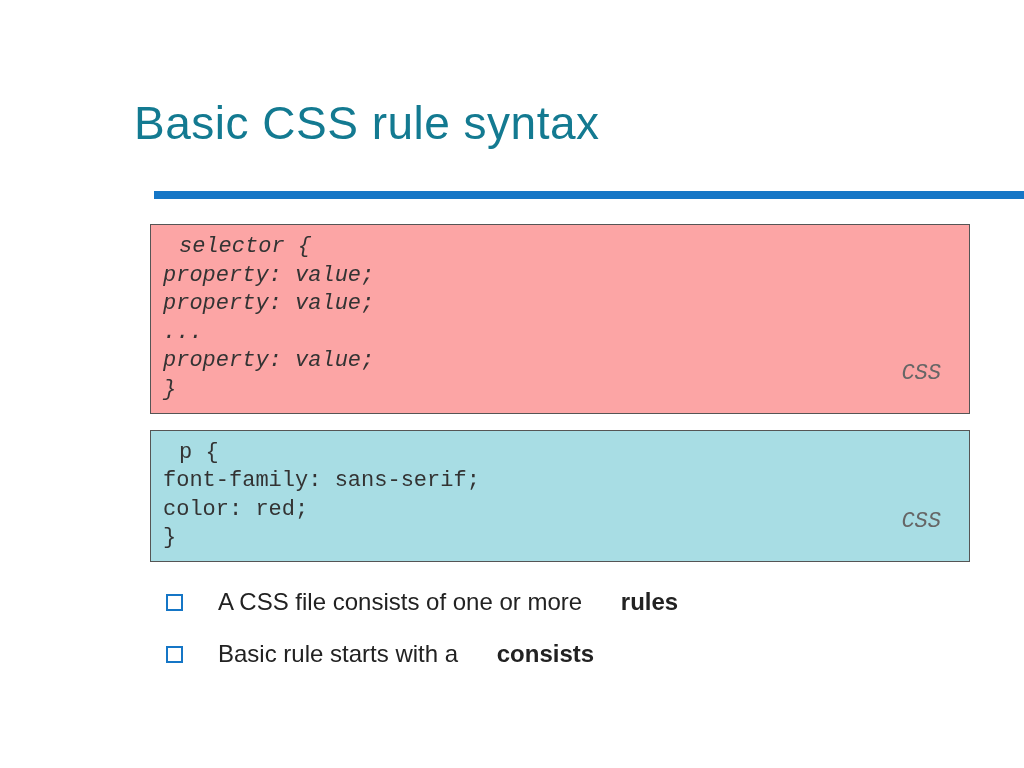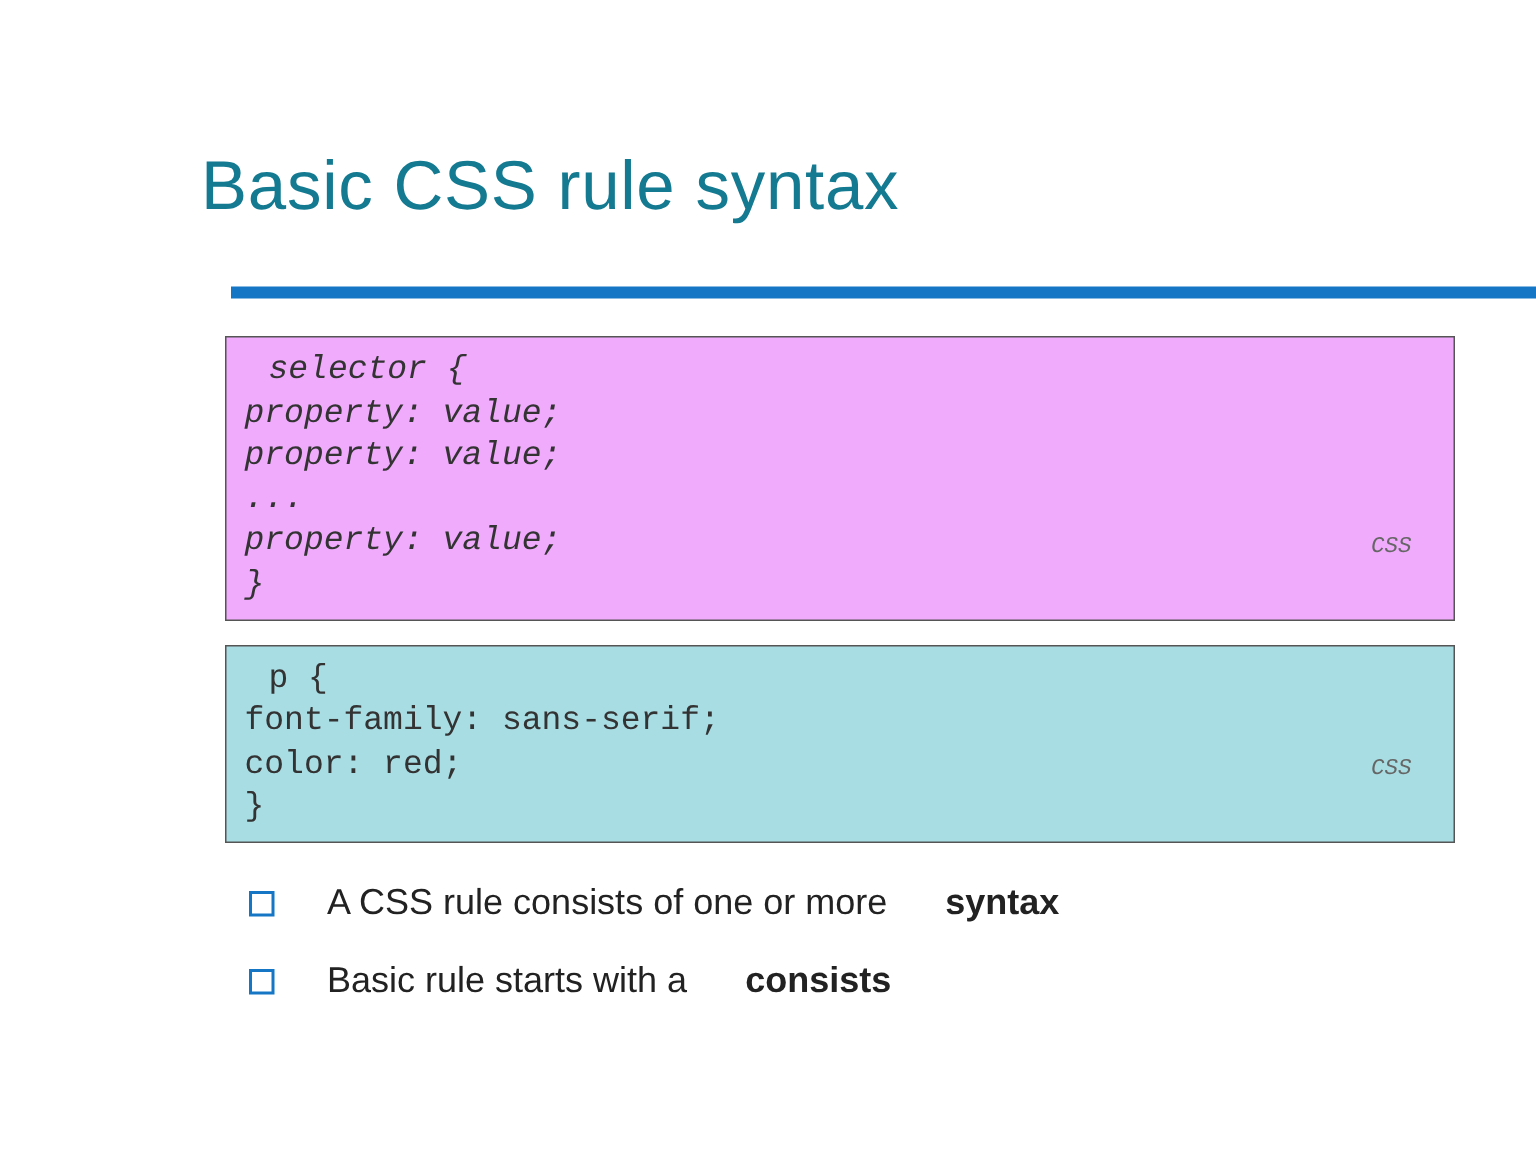--- a/index.html
+++ b/index.html
@@ -46,33 +46,33 @@
     padding: 8px 12px;
     font-family: "Courier New", Courier, monospace;
     font-size: 22px;
     line-height: 1.3;
     color: #333;
     position: relative;
     margin-bottom: 10px;
     white-space: pre;
   }
   .codebox.gray {
-    background: #f0abfc;
+    background: #fca5a5;
     font-style: italic;
   }
   .codebox.cyan {
     background: #a8dde4;
   }
   .codelabel {
     position: absolute;
     right: 12px;
-    bottom: 22px;
+    bottom: 8px;
     font-style: italic;
     color: #666;
-    font-size: 15px;
+    font-size: 22px;
   }
   ul.bullets {
     list-style: none;
     margin-top: 24px;
   }
   ul.bullets > li {
     position: relative;
     padding-left: 36px;
     font-size: 24px;
     color: #222;
@@ -132,21 +132,21 @@
 property: value;
 }</span><span class="codelabel">CSS</span></div>
 
     <div class="codebox cyan"><span>p {
 font-family: sans-serif;
 color: red;
 }</span><span class="codelabel">CSS</span></div>
 
     <ul class="bullets">
       <li>
-        <span>A CSS rule consists of one or more </span><b>syntax</b><span></span>
+        <span>A CSS file consists of one or more </span><b>rules</b><span></span>
       </li>
       <li>
         <span>Basic rule starts with a </span><b>consists</b><span></span>
       </li>
     </ul>
 
   </div>
 
 </div>
 

